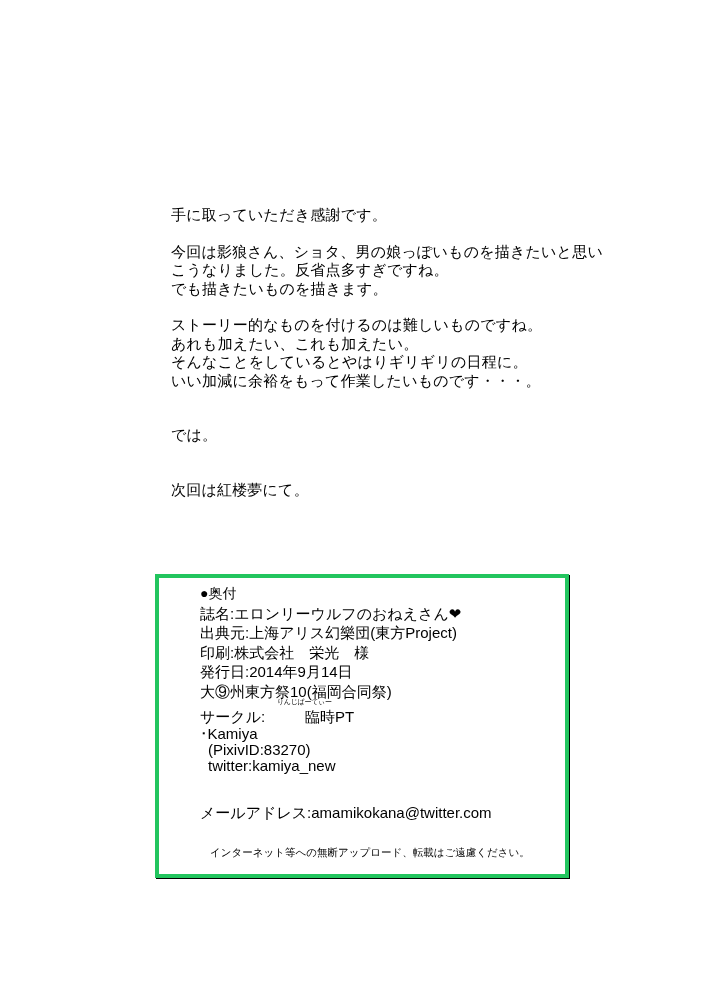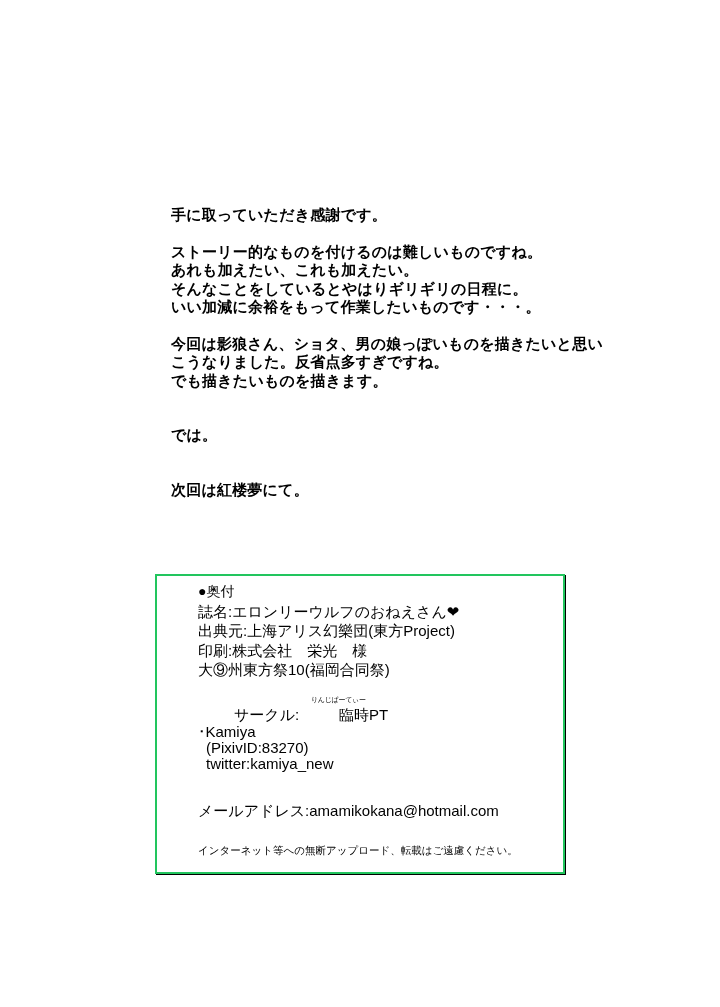--- a/index.html
+++ b/index.html
@@ -14,41 +14,41 @@
       overflow: hidden;
       color: #000000;
       font-family: "DejaVu Sans", sans-serif;
     }
     .afterword {
       position: absolute;
       left: 171px;
       top: 206px;
       width: 470px;
       font-size: 15px;
-      font-weight: bold;
+      font-weight: normal;
       line-height: 18.5px;
       letter-spacing: 0.2px;
     }
     .afterword .para {
       margin: 0 0 18px 0;
     }
     .afterword .line {
       display: block;
       white-space: nowrap;
     }
     .afterword .gap-lg {
       height: 18px;
     }
     .colophon-box {
       position: absolute;
       left: 155px;
       top: 574px;
       width: 406px;
       height: 296px;
-      border: 2px solid #22c55e;
+      border: 4px solid #22c55e;
       box-shadow: 1px 1px 0 #000;
       box-sizing: content-box;
     }
     .colophon-inner {
       position: absolute;
       left: 41px;
       top: 6px;
       font-family: "Liberation Sans", sans-serif;
       font-size: 15px;
       line-height: 19.5px;
@@ -65,21 +65,20 @@
       left: 41px;
       top: 131px;
       font-family: "Liberation Sans", sans-serif;
       font-size: 15px;
       line-height: 16px;
     }
     .circle-row {
       position: relative;
       white-space: nowrap;
       height: 17px;
-      margin-left: 36px;
     }
     .circle-label {
       display: inline-block;
       width: 77px;
     }
     .circle-name {
       display: inline-block;
       position: relative;
       padding-left: 28px;
     }
@@ -103,68 +102,69 @@
     .email-row {
       position: absolute;
       left: 41px;
       top: 226px;
       font-family: "Liberation Sans", sans-serif;
       font-size: 15px;
       white-space: nowrap;
     }
     .notice-row {
       position: absolute;
-      left: 41px;
+      left: 51px;
       top: 268px;
       font-family: "Liberation Sans", sans-serif;
       font-size: 10.5px;
       white-space: nowrap;
     }
   </style>
 </head>
 <body>
 
 <div class="afterword">
   <div class="para">
     <span class="line">手に取っていただき感謝です。</span>
   </div>
   <div class="para">
+    <span class="line">今回は影狼さん、ショタ、男の娘っぽいものを描きたいと思い</span>
+    <span class="line">こうなりました。反省点多すぎですね。</span>
+    <span class="line">でも描きたいものを描きます。</span>
+  </div>
+  <div class="para">
     <span class="line">ストーリー的なものを付けるのは難しいものですね。</span>
     <span class="line">あれも加えたい、これも加えたい。</span>
     <span class="line">そんなことをしているとやはりギリギリの日程に。</span>
     <span class="line">いい加減に余裕をもって作業したいものです・・・。</span>
-  </div>
-  <div class="para">
-    <span class="line">今回は影狼さん、ショタ、男の娘っぽいものを描きたいと思い</span>
-    <span class="line">こうなりました。反省点多すぎですね。</span>
-    <span class="line">でも描きたいものを描きます。</span>
   </div>
   <div class="gap-lg"></div>
   <div class="para">
     <span class="line">では。</span>
   </div>
   <div class="gap-lg"></div>
   <div class="para">
     <span class="line">次回は紅楼夢にて。</span>
   </div>
 </div>
 
 <div class="colophon-box">
   <div class="colophon-inner">
     <span class="row bullet-title">●奥付</span>
     <span class="row">誌名:エロンリーウルフのおねえさん❤</span>
     <span class="row">出典元:上海アリス幻樂団(東方Project)</span>
     <span class="row">印刷:株式会社　栄光　様</span>
+    <span class="row">発行日:2014年9月14日</span>
     <span class="row">大⑨州東方祭10(福岡合同祭)</span>
   </div>
 
   <div class="circle-block">
     <div class="circle-row">
       <span class="circle-label">サークル:</span><span class="circle-name"><span class="ruby">りんじぱーてぃー</span><span>臨時PT</span></span>
     </div>
     <span class="author-row">･Kamiya</span>
     <span class="author-row indent">(PixivID:83270)</span>
     <span class="author-row indent">twitter:kamiya_new</span>
   </div>
 
-  <div class="email-row">メールアドレス:amamikokana@hotmail.com</div>
+  <div class="email-row">メールアドレス:amamikokana@twitter.com</div>
   <div class="notice-row">インターネット等への無断アップロード、転載はご遠慮ください。</div>
 </div>
 
 </body></html>

